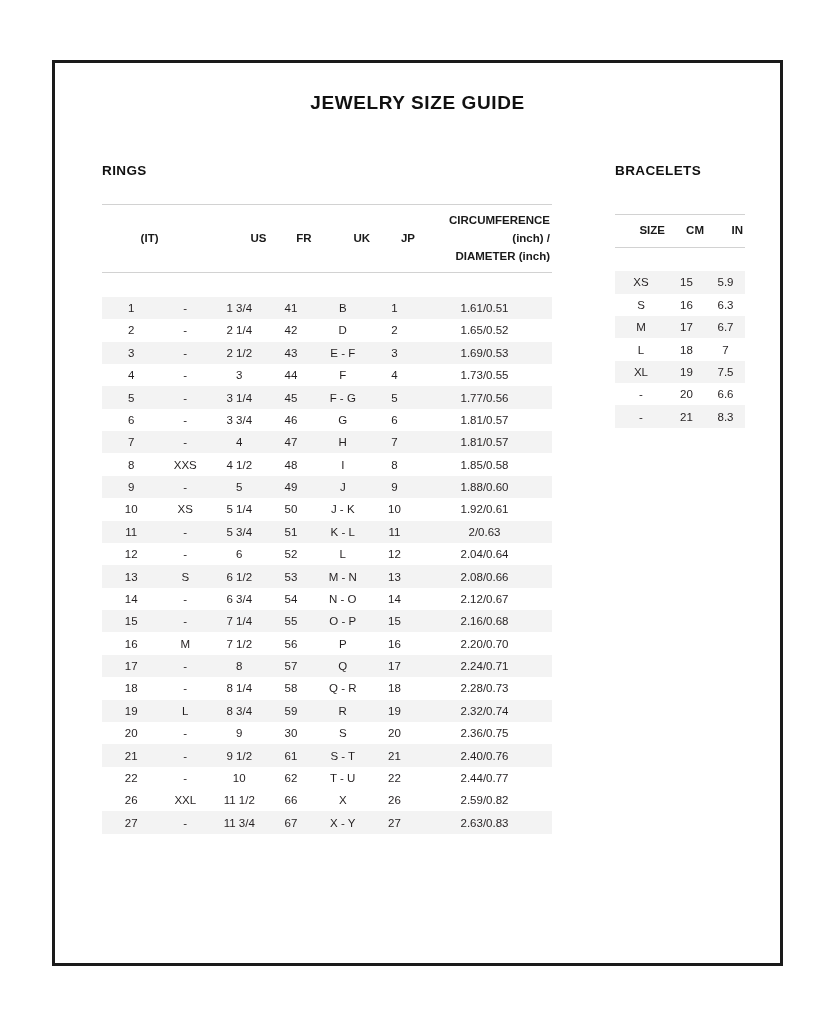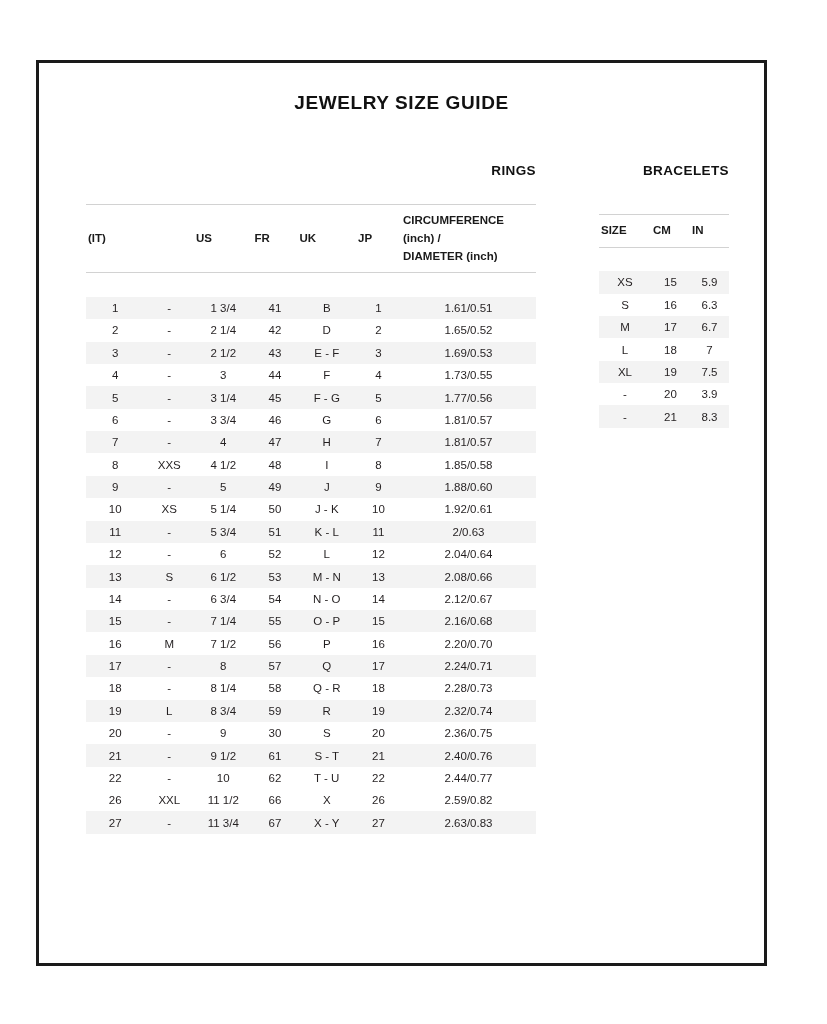--- a/index.html
+++ b/index.html
@@ -15,21 +15,21 @@
   }
   .page {
     position: relative;
     width: 827px;
     height: 1024px;
     box-sizing: border-box;
     background: #ffffff;
   }
   .frame {
     position: absolute;
-    left: 36px;
+    left: 52px;
     top: 60px;
     width: 731px;
     height: 906px;
     border: 3px solid #1a1a1a;
     box-sizing: border-box;
     background: #ffffff;
   }
   .doc-title {
     position: absolute;
     top: 29px;
@@ -38,21 +38,21 @@
     text-align: center;
     font-size: 19px;
     font-weight: bold;
     letter-spacing: 0.6px;
     color: #111111;
   }
   .section-title {
     font-size: 13.5px;
     font-weight: bold;
     letter-spacing: 0.4px;
-    text-align: right;
+    text-align: left;
     color: #111111;
   }
   
   .rings-block {
     position: absolute;
     left: 47px;
     top: 100px;
     width: 450px;
   }
   .rings-title {
@@ -61,21 +61,21 @@
   table.sizetable {
     border-collapse: collapse;
     width: 100%;
     font-size: 12px;
   }
   table.sizetable th {
     font-weight: bold;
     font-size: 11.5px;
     color: #1a1a1a;
     padding: 7px 2px;
-    text-align: left;
+    text-align: right;
     vertical-align: middle;
     line-height: 1.55;
   }
   table.sizetable thead tr {
     border-top: 1px solid #d2d2d2;
     border-bottom: 1px solid #d2d2d2;
   }
   table.sizetable td {
     padding: 5.2px 2px;
     text-align: center;
@@ -411,21 +411,21 @@
               <td>7</td>
             </tr>
             <tr class="alt">
               <td>XL</td>
               <td>19</td>
               <td>7.5</td>
             </tr>
             <tr>
               <td>-</td>
               <td>20</td>
-              <td>3.9</td>
+              <td>6.6</td>
             </tr>
             <tr class="alt">
               <td>-</td>
               <td>21</td>
               <td>8.3</td>
             </tr>
           </tbody>
       </table>
     </div>
 

